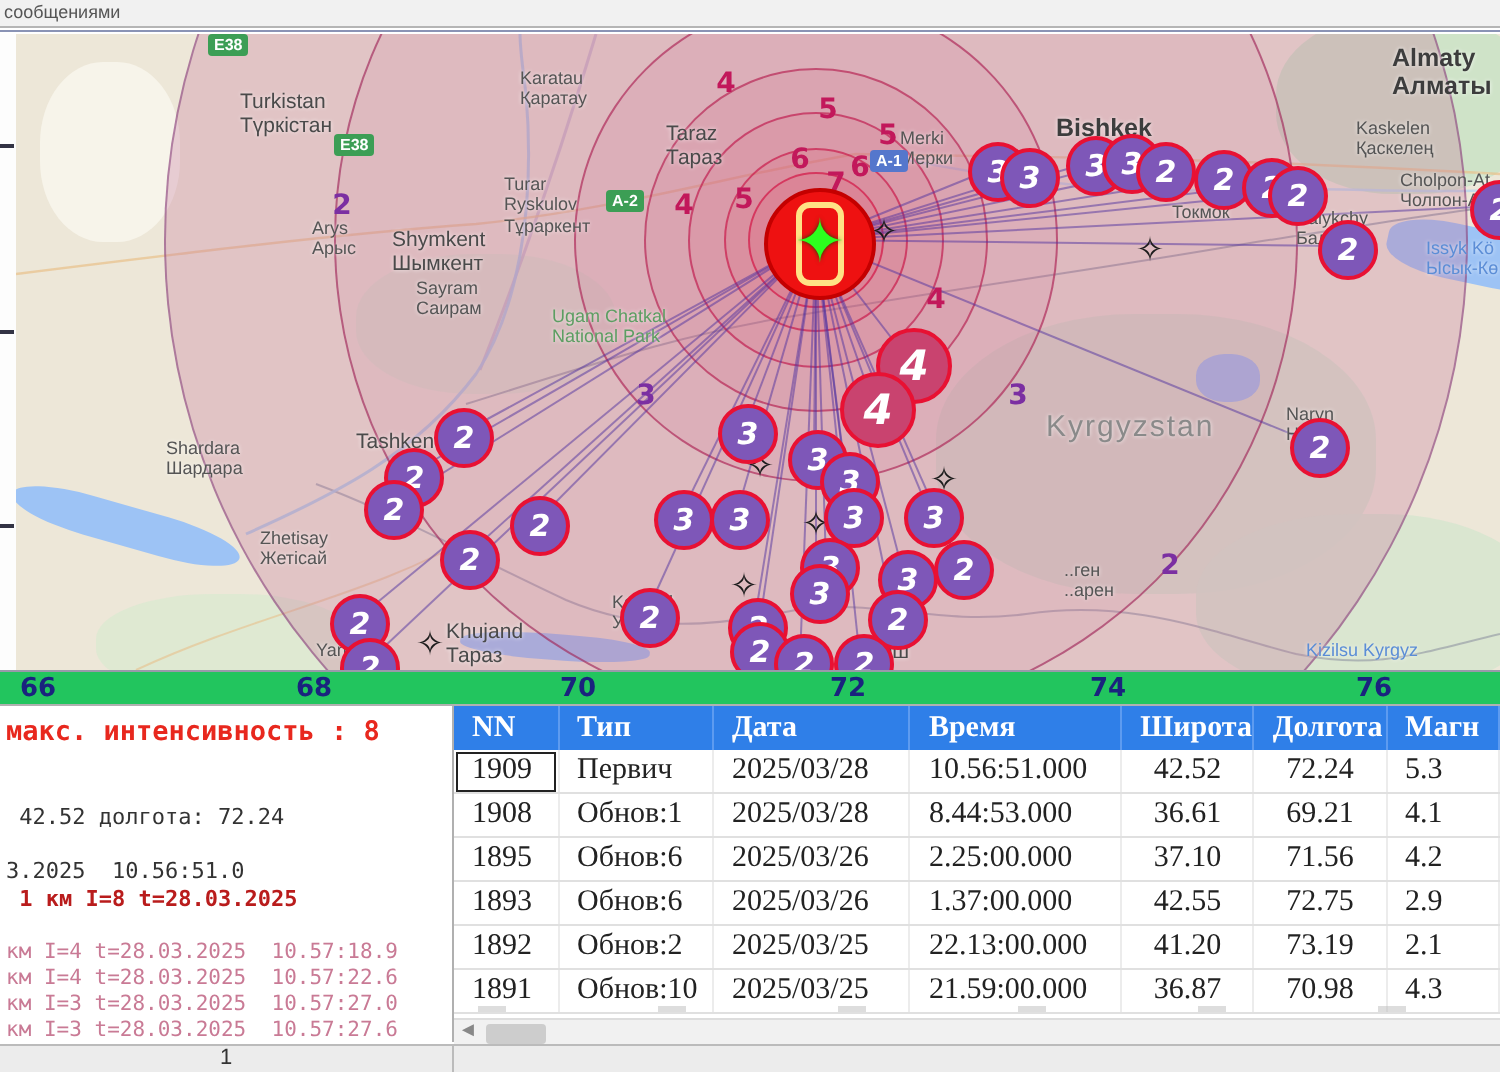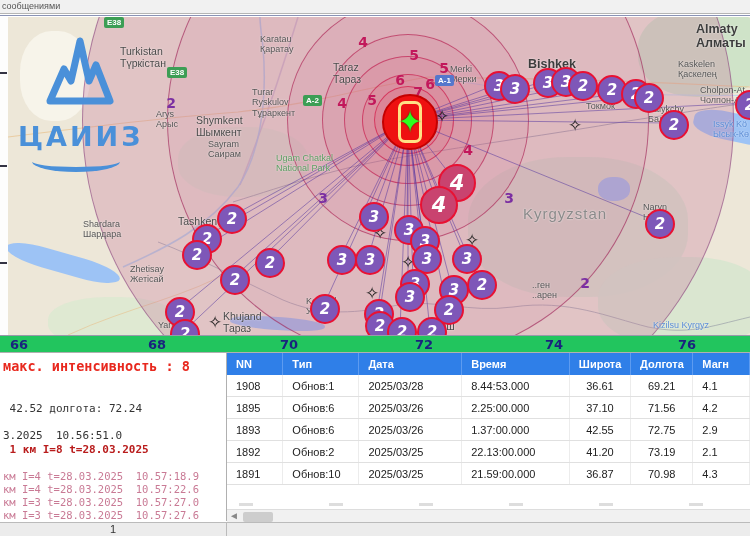--- a/index.html
+++ b/index.html
@@ -54,21 +54,21 @@
   #info-panel .ln{white-space:pre;padding-left:3px;}
   .ln.red{color:#e8281e;font-weight:bold;font-size:13.5px;margin-top:5px;}
   .ln.red2{color:#b91c1c;font-weight:bold;font-size:11px;margin-top:1px;}
   .ln.dark{color:#333;font-size:11px;}
   .ln.pink{color:#c97a95;font-size:10.5px;margin-top:1px;}
   .gap-lg{margin-top:28px !important;}
   .gap-md{margin-top:14px !important;}
 
   
   #table-wrap{left:227px;top:352px;width:523px;height:170px;background:#fff;border-top:1px solid #b0b0b0;overflow:hidden;}
-  #tbl{border-collapse:collapse;table-layout:fixed;font-size:11px;color:#222;}
+  #tbl{border-collapse:collapse;table-layout:fixed;font-size:15px;color:#222;font-family:Liberation Serif, serif;}
   #tbl th{background:#2f7fe8;color:#fff;font-weight:bold;text-align:left;height:22px;padding:0 0 0 9px;border-right:1px solid #5d9bf0;white-space:nowrap;overflow:hidden;}
   #tbl td{height:21px;border-bottom:1px solid #e0e0e0;border-right:1px solid #ececec;padding:0 0 0 9px;white-space:nowrap;overflow:hidden;}
   #tbl td.c{text-align:center;padding:0;}
   #tbl td.sel{outline:1px solid #222;outline-offset:-2px;}
   #partial-row{position:absolute;left:0;top:148px;width:523px;height:8px;overflow:hidden;opacity:.5;
      background:repeating-linear-gradient(90deg,#bbb 0 14px,transparent 14px 90px);background-size:100% 3px;background-repeat:no-repeat;background-position:12px 2px;}
   #hscroll{position:absolute;left:0;top:156px;width:523px;height:14px;background:#f1f1f1;border-top:1px solid #ddd;}
   #hscroll .arr{position:absolute;left:2px;top:0px;font-size:10px;color:#888;}
   #hscroll .thumb{position:absolute;left:16px;top:2px;width:30px;height:10px;background:#cdcdcd;border-radius:2px;}
 
@@ -337,27 +337,20 @@
       <div class="station" style="left: 260px; top: 244px;">2</div>
       <div class="station" style="left: 170px; top: 293px;">2</div>
       <div class="station" style="left: 175px; top: 315px;">2</div>
     </div>
 
   <div id="epicenter">
     <span id="epi-rect"></span>
     <span id="epi-star">✦</span>
   </div>
 
-  <div id="logo">
-    <svg width="150" height="150" viewBox="0 0 150 150">
-      <polygon points="36,66 50,34 57,46 66,6 75,46 82,30 96,66" fill="none" stroke="#4a90d9" stroke-width="7" stroke-linejoin="round"></polygon>
-    </svg>
-    <div id="logo-text">ЦАИИЗ</div>
-    <div id="logo-arc"></div>
-  </div>
 </div>
 
 <div class="abs" id="xaxis">
     <b style="left: 10px;">66</b>
     <b style="left: 148px;">68</b>
     <b style="left: 280px;">70</b>
     <b style="left: 415px;">72</b>
     <b style="left: 545px;">74</b>
     <b style="left: 678px;">76</b>
   </div>
@@ -381,20 +374,29 @@
           <th style="width: 78px;">Тип</th>
           <th style="width: 118px;">Дата</th>
           <th style="width: 120px;">Время</th>
           <th style="width: 57px;">Широта</th>
           <th style="width: 58px;">Долгота</th>
           <th style="width: 60px;">Магн</th>
         </tr>
       </thead>
     <tbody id="tbl-body">
         <tr>
+          <td class="sel">1909</td>
+          <td>Первич</td>
+          <td>2025/03/28</td>
+          <td>10.56:51.000</td>
+          <td class="c">42.52</td>
+          <td class="c">72.24</td>
+          <td>5.3</td>
+        </tr>
+        <tr>
           <td>1908</td>
           <td>Обнов:1</td>
           <td>2025/03/28</td>
           <td>8.44:53.000</td>
           <td class="c">36.61</td>
           <td class="c">69.21</td>
           <td>4.1</td>
         </tr>
         <tr>
           <td>1895</td>

